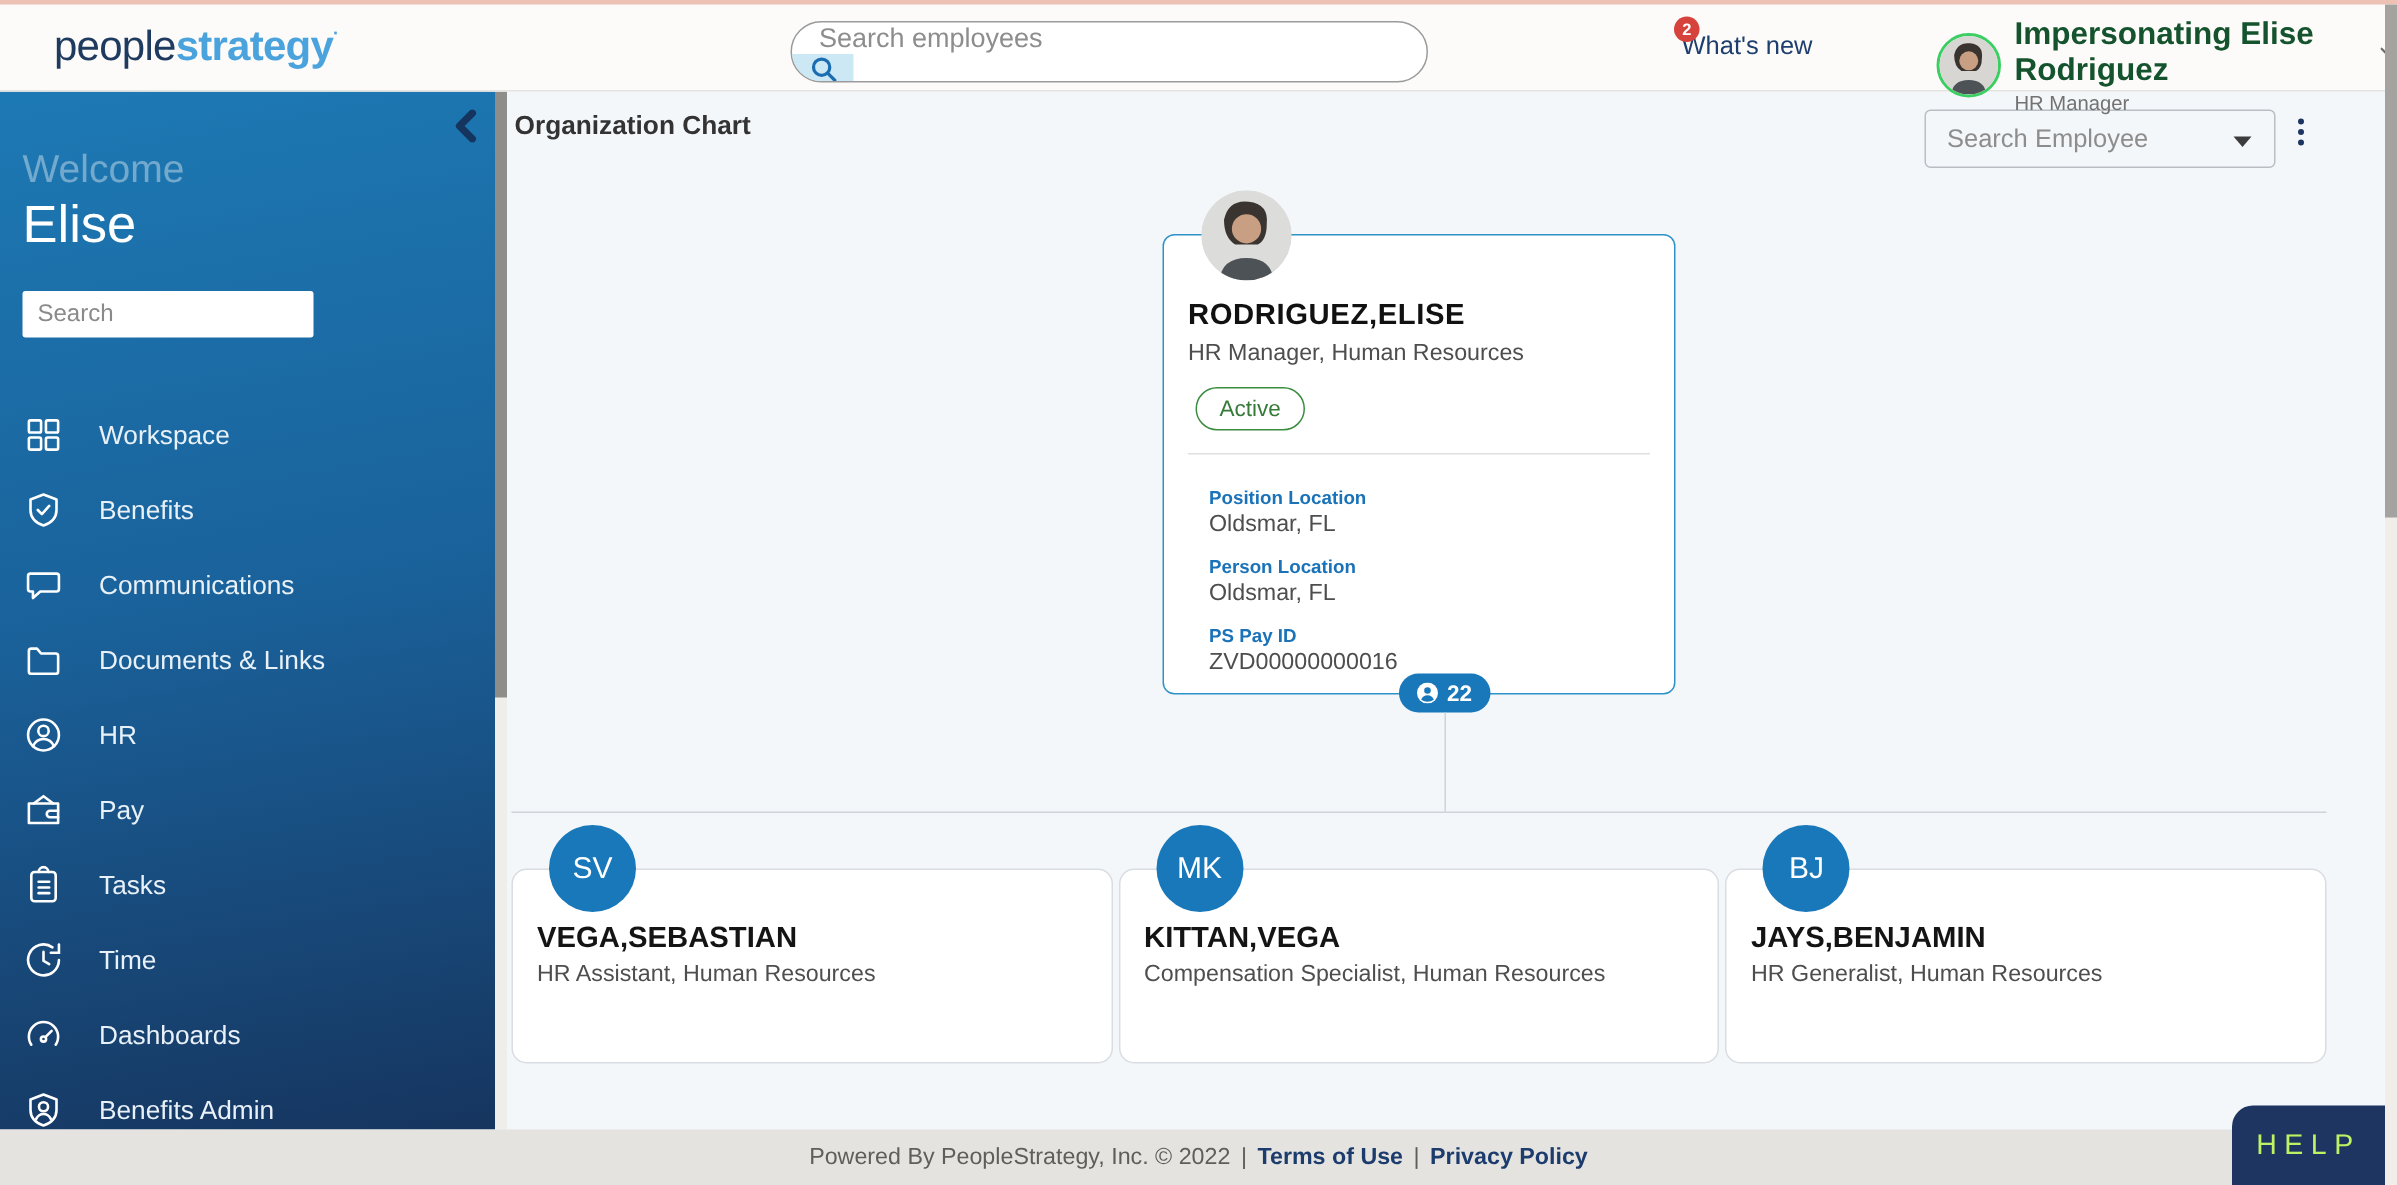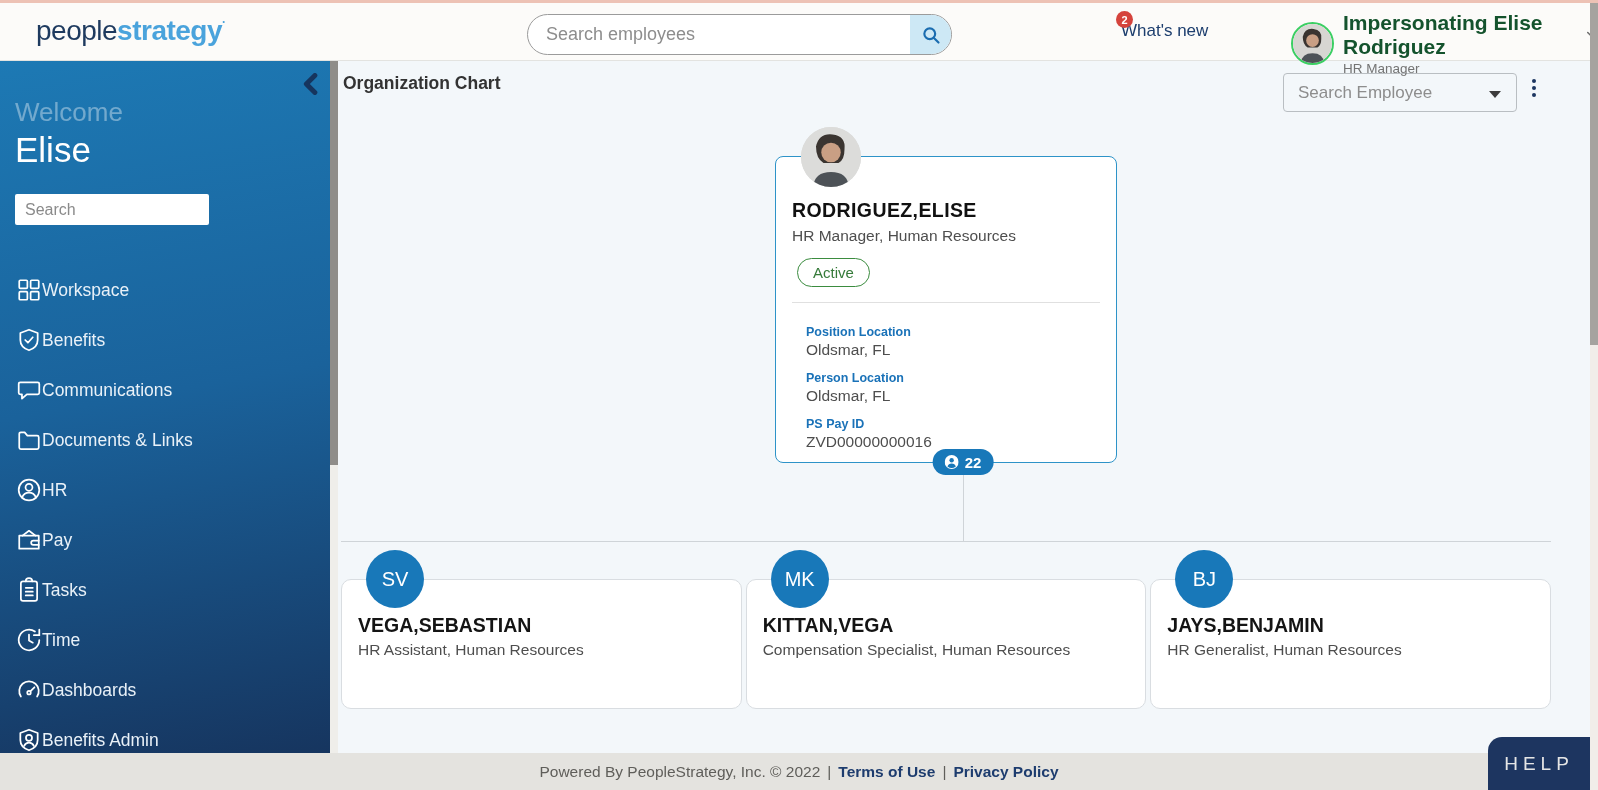--- a/index.html
+++ b/index.html
@@ -8,21 +8,21 @@
 
   
   .header { position:absolute; top:0; left:0; right:0; height:61px; background:#fcfbf9;
             border-top:3px solid #edc2b5; border-bottom:1px solid #e3e3e0; z-index:5; }
   .logo { position:absolute; left:14px; top:12px; font-size:28px; letter-spacing:-0.5px; cursor:pointer;margin-left:22px; }
   .logo .p1 { color:#1e3a5f; font-weight:500; }
   .logo .p2 { color:#4aa3dc; font-weight:800; }
   .logo .mark { color:#4aa3dc; font-size:12px; vertical-align:top; font-weight:800; }
 
   .search-pill { position:absolute; left:527px; top:11px; width:425px; height:41px;
-                 border:1px solid #9b9b9b; border-radius:21px; background:#fff; display:flex; overflow:hidden; }
+                 border:1px solid #9b9b9b; border-radius:21px; background:#fff; display:flex; overflow:hidden;flex-direction:column; }
   .search-pill input { flex:1; border:none; outline:none; background:transparent; padding:0 18px;
                        font-size:18px; color:#444; font-family:"Liberation Sans", sans-serif; }
   .search-pill input::placeholder { color:#8d8d8d; }
   .search-btn { width:41px; background:#cde8f5; display:flex; align-items:center; justify-content:center; cursor:pointer; }
 
   .whats-new { position:absolute; left:1121px; top:18px; font-size:17px; color:#1d3e6e; cursor:pointer; }
   .wn-badge { position:absolute; top:-10px; left:-5px; width:17px; height:17px; border-radius:50%;
               background:#d5433c; color:#fff; font-size:11px; font-weight:700;
               display:flex; align-items:center; justify-content:center; }
 
@@ -36,21 +36,21 @@
   .sidebar { position:absolute; left:0; top:61px; width:330px; height:692px;
              background:linear-gradient(170deg,#1d79b4 0%, #1a629b 48%, #16355f 100%); overflow:hidden; }
   .collapse-btn { position:absolute; right:12px; top:12px; cursor:pointer; }
   .welcome { margin:36px 0 0 15px; }
   .welcome-greeting { font-size:26px; color:rgba(255,255,255,0.38); }
   .welcome-name { font-size:35px; color:#ffffff; font-weight:500; margin-top:2px; }
   .side-search { margin:24px 0 0 15px; width:194px; height:31px; border:none; border-radius:2px;
                  padding:0 10px; font-size:16px; color:#555; outline:none; font-family:"Liberation Sans", sans-serif; }
   .side-search::placeholder { color:#8a8a8a; }
   .nav { margin-top:40px; }
-  .nav-item { display:flex; align-items:center; padding-left:16px; height:50px;
+  .nav-item { display:flex; align-items:center; gap:24px; padding-left:16px; height:50px;
               color:#e9f1f8; font-size:17.5px; cursor:pointer; }
   .nav-item svg { flex:none; }
 
   .side-scroll { position:absolute; left:330px; top:61px; width:8px; height:692px; background:#efeeea; }
   .side-scroll .thumb { position:absolute; top:0; left:0; width:8px; height:404px; background:#8f8d89; }
 
   
   .main { position:absolute; left:338px; top:61px; width:1252px; height:692px; background:#f3f7fa; }
   .main-title { position:absolute; left:5px; top:12px; font-size:17.5px; font-weight:700; color:#333; }
 
@@ -93,21 +93,21 @@
                   font-size:20px; }
   .child-name { margin:34px 0 0 16px; font-size:19.5px; font-weight:700; color:#141414; }
   .child-title { margin:3px 16px 0 16px; font-size:15.5px; color:#4e4e4e; line-height:1.25; }
 
   
   .footer { position:absolute; left:0; right:0; top:753px; height:37px; background:#e4e3df;
             display:flex; align-items:center; justify-content:center; gap:7px; font-size:15.5px; color:#5f5e5a; }
   .footer a { color:#1d3c6e; font-weight:700; text-decoration:none; cursor:pointer; }
 
   .help-btn { position:absolute; right:8px; bottom:0; width:102px; height:53px; background:#1d3560;
-              color:#e5e5e5; border:none; border-top-left-radius:14px; display:flex; align-items:center;
+              color:#bef264; border:none; border-top-left-radius:14px; display:flex; align-items:center;
               justify-content:center; font-size:19px; letter-spacing:5px; z-index:10; cursor:pointer;
               font-family:"Liberation Sans", sans-serif; }
 
   .main-scroll { position:absolute; right:0; top:3px; width:8px; height:787px; background:#f1ede9; z-index:6; }
   .main-scroll .thumb { position:absolute; top:0; left:0; width:8px; height:342px; background:#a5a39f; }
 </style>
 </head>
 <body>
 
 <div class="header">

